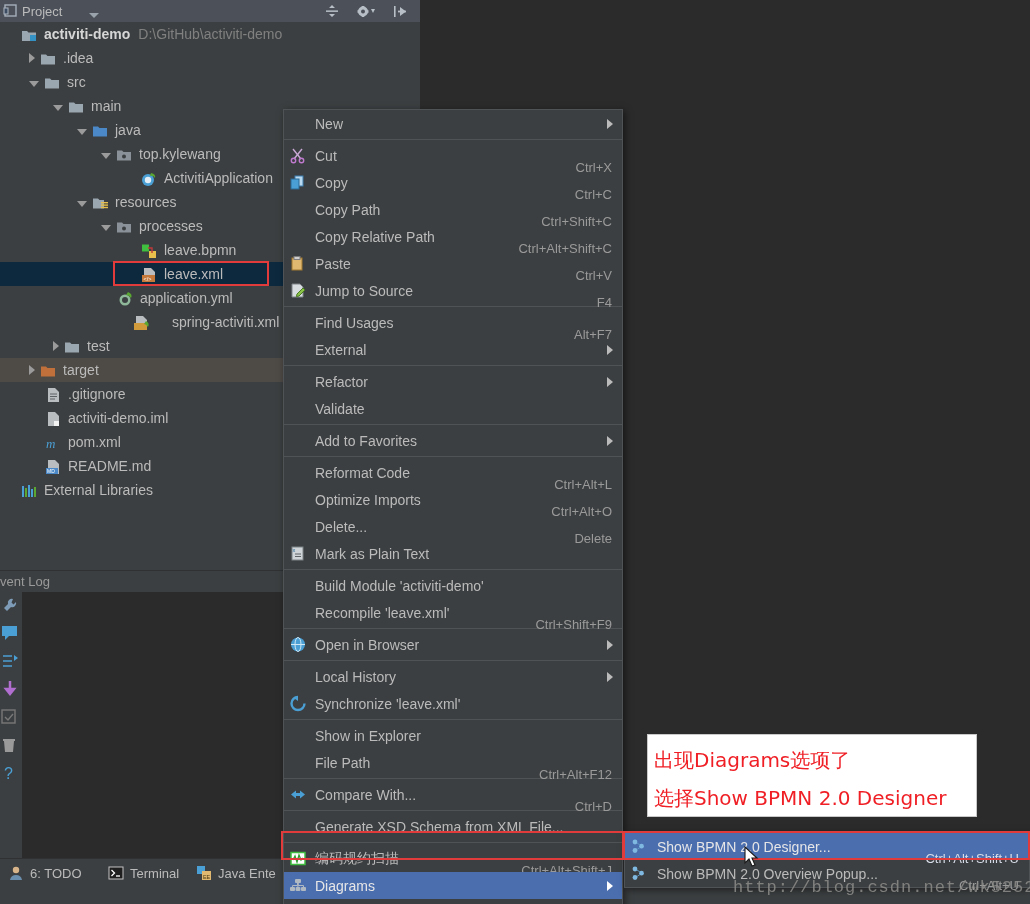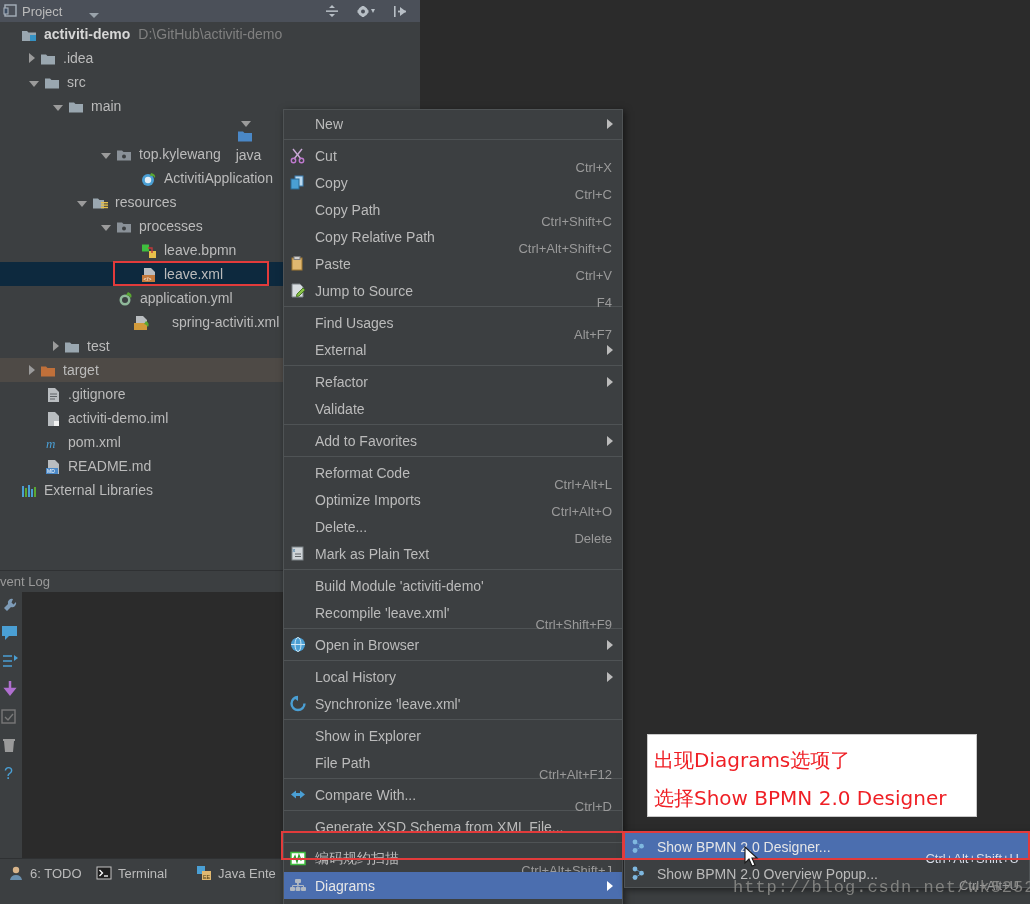--- a/index.html
+++ b/index.html
@@ -222,21 +222,21 @@
             </svg></span>
           <span class="node-text">src</span>
         </div>
         <div class="node" style="padding-left: 53px;">
           <span class="arrow open"></span>
           <span class="ic"><svg width="17" height="16" viewBox="0 0 17 16">
               <path d="M1 3.5 h5 l1.5 1.6 H15 V13.5 H1z" fill="#9aa7b0"></path>
             </svg></span>
           <span class="node-text">main</span>
         </div>
-        <div class="node" style="padding-left: 77px; flex-direction: column;">
+        <div class="node" style="padding-left: 77px;">
           <span class="arrow open"></span>
           <span class="ic"><svg width="17" height="16" viewBox="0 0 17 16">
               <path d="M1 3.5 h5 l1.5 1.6 H15 V13.5 H1z" fill="#4a88c7"></path>
             </svg></span>
           <span class="node-text">java</span>
         </div>
         <div class="node" style="padding-left: 101px;">
           <span class="arrow open"></span>
           <span class="ic"><svg width="17" height="16" viewBox="0 0 17 16">
               <path d="M1 3.5 h5 l1.5 1.6 H15 V13.5 H1z" fill="#8a9198"></path>
@@ -652,21 +652,21 @@
   <div class="watermark">http://blog.csdn.net/wk52525</div>
 
   <div class="status-bar" id="statusbar">
       <div class="status-item" style="left: 8px;">
         <span class="sic"><svg width="16" height="16" viewBox="0 0 16 16">
             <circle cx="8" cy="5" r="3.2" fill="#d8b48a"></circle>
             <path d="M2 15 q1-5 6-5 t6 5z" fill="#6a8fae"></path>
           </svg></span>
         <span>6: TODO</span>
       </div>
-      <div class="status-item" style="left: 96px;">
+      <div class="status-item" style="left: 108px;">
         <span class="sic"><svg width="16" height="16" viewBox="0 0 16 16">
             <rect x="1" y="2" width="14" height="12" fill="#1f1f1f" stroke="#c4c4c4" stroke-width="1"></rect>
             <path d="M3.5 5 l3 3 -3 3" stroke="#ffffff" stroke-width="1.3" fill="none"></path>
             <path d="M8 11 h4" stroke="#ffffff" stroke-width="1.3"></path>
           </svg></span>
         <span>Terminal</span>
       </div>
       <div class="status-item" style="left: 196px;">
         <span class="sic"><svg width="16" height="16" viewBox="0 0 16 16">
             <rect x="1" y="1" width="8" height="8" fill="#4a9fd4"></rect>

